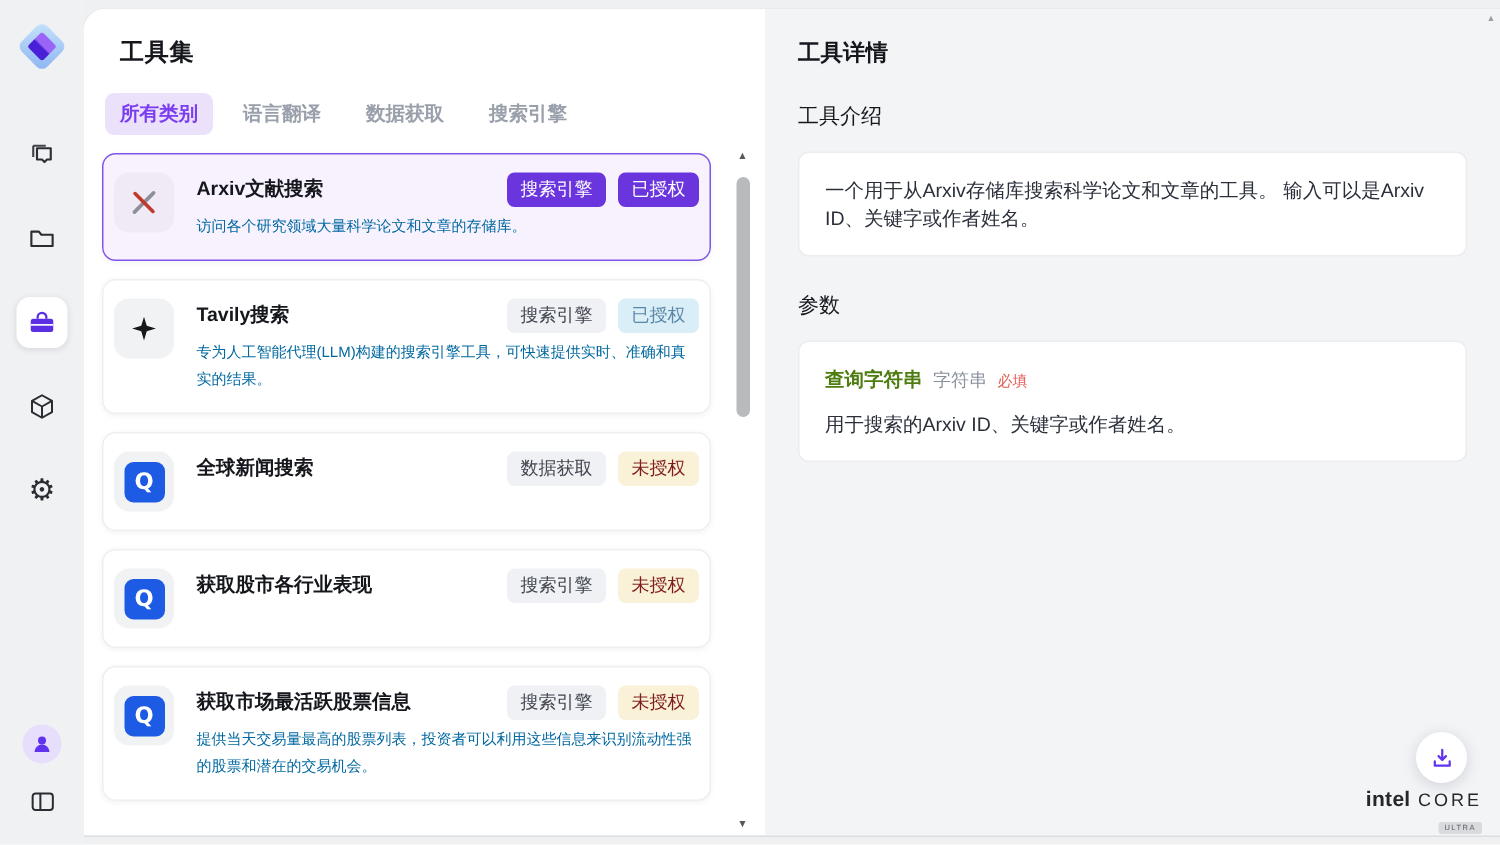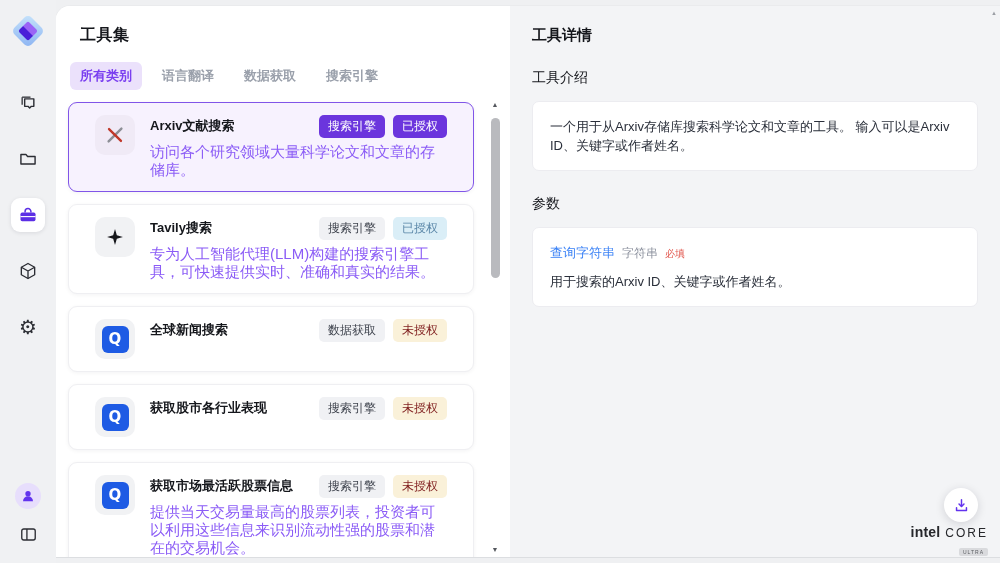--- a/index.html
+++ b/index.html
@@ -34,52 +34,52 @@
   
   .tools-panel { width:454px; background:#fff; position:relative; display:flex; flex-direction:column; }
   .tools-header { padding:19px 24px 0 24px; }
   .tools-title { font-size:16px; font-weight:700; letter-spacing:.5px; }
   .tabs { display:flex; gap:10px; margin:16px 0 2px -10px; align-items:center; }
   .tab { font-size:13px; color:#9aa0ab; padding:5px 10px; border-radius:6px; cursor:pointer; white-space:nowrap;font-weight:bold; }
   .tab.active { background:#ebe1fb; color:#7a3ef0; font-weight:700; }
 
   .tool-list { position:relative; flex:1; margin-top:8px; padding:2px 36px 0 12px; overflow:hidden; }
   .tool-card { display:flex; gap:15px; background:#fff; border:1px solid #efeff2; border-radius:9px;
-               padding:12px 26px; margin-bottom:12px; box-shadow:0 1px 4px rgba(15,23,42,.05); cursor:pointer; }
+               padding:12px 7px; margin-bottom:12px; box-shadow:0 1px 4px rgba(15,23,42,.05); cursor:pointer; }
   .tool-card.selected { background:#f7f2fe; border:1.5px solid #8155e8; }
   .tool-icon-box { width:40px; height:40px; flex:0 0 40px; border-radius:10px; background:#f1f2f4;
                    display:flex; align-items:center; justify-content:center; }
   .tool-card.selected .tool-icon-box { background:#f0eaf6; }
   .q-tile { width:27px; height:27px; border-radius:6px; background:#1e5be4; color:#fff; font-weight:800;
             font-size:15px; display:flex; align-items:center; justify-content:center; font-family:"DejaVu Sans",sans-serif; }
   .tool-body { flex:1; min-width:0; }
   .tool-head { display:flex; align-items:flex-start; }
   .tool-title { font-size:13px; font-weight:700; color:#15171c; padding-top:2px; }
   .badges { margin-left:auto; display:flex; gap:8px; flex:0 0 auto; }
   .badge { font-size:12px; padding:3px 9px; border-radius:5px; white-space:nowrap; }
   .badge--neutral { background:#f0f1f4; color:#40454f; }
   .badge--purple  { background:#6b35dd; color:#ffffff; }
   .badge--cyan    { background:#daeef7; color:#5b87a8; }
   .badge--warn    { background:#faf1d9; color:#7f1d1d; }
-  .tool-desc { margin-top:5px; font-size:15px; line-height:18px; color:#8b5cf6; padding-right:2px; }
+  .tool-desc { margin-top:5px; font-size:10px; line-height:18px; color:#0369a1; padding-right:2px; }
 
   
   .v-scrollbar { position:absolute; right:9px; top:0; bottom:2px; width:12px; display:flex;
                  flex-direction:column; align-items:center; }
   .scroll-arrow { font-size:7px; color:#55585e; line-height:10px; height:10px; cursor:pointer; }
   .scroll-thumb { width:9px; height:160px; margin-top:8px; background:#b9babe; border-radius:5px; cursor:grab; }
 
   
   .details-panel { flex:1; background:#f3f4f6; padding:20px 22px; position:relative; }
   .details-title { font-size:15px; font-weight:700; }
   .section-title { font-size:14px; font-weight:400; margin-top:24px; }
   .info-card { background:#fff; border:1px solid #ececf0; border-radius:7px; padding:15px 17px;
                margin-top:14px; font-size:13px; color:#2a2f3a; line-height:19px; }
   .param-head { display:flex; align-items:baseline; gap:7px; }
-  .param-name { font-size:13px; font-weight:400; color:#3b82f6; }
+  .param-name { font-size:13px; font-weight:700; color:#4d7c0f; }
   .param-type { font-size:12px; color:#8a8f9c; }
   .param-required { font-size:10px; color:#e25b52; }
   .param-desc { margin-top:9px; font-size:13px; color:#2a2f3a; }
   .panel-scroll-hint { position:absolute; top:4px; right:3px; font-size:6px; color:#9b9ea4; }
 
   
   .fab { position:absolute; right:22px; bottom:41px; width:34px; height:34px; border-radius:50%;
          background:#fff; box-shadow:0 2px 10px rgba(20,20,40,.15); display:flex; align-items:center;
          justify-content:center; cursor:pointer; z-index:9; }
   .intel-mark { position:absolute; right:12px; bottom:5px; z-index:9; text-align:right; color:#26272b; }

